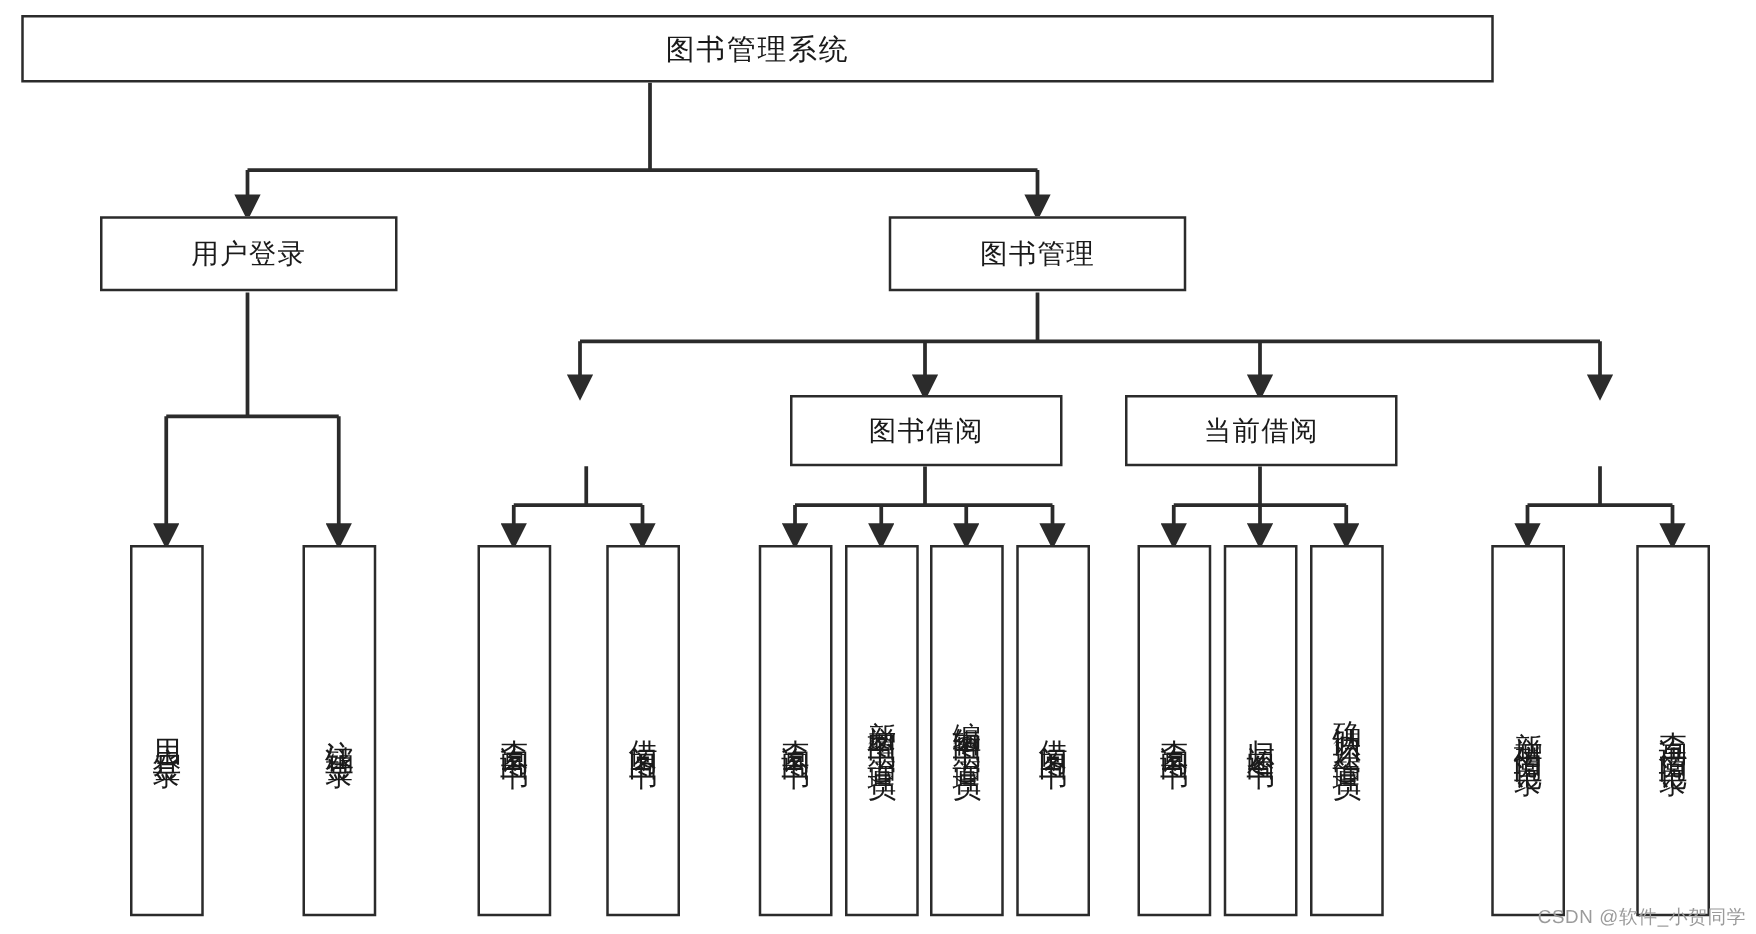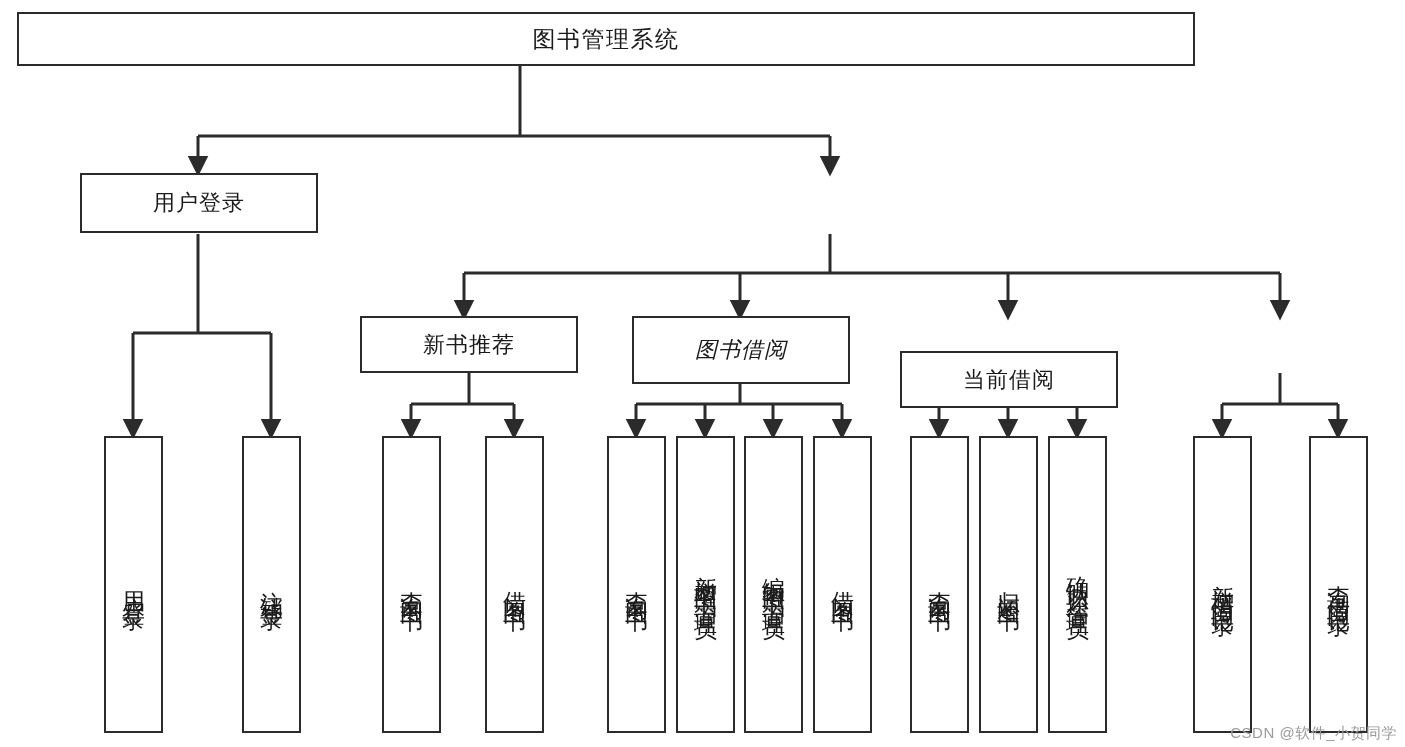--- a/index.html
+++ b/index.html
@@ -132,28 +132,28 @@
     </g>
   </svg>
 
   <div class="node horiz root" style="left:17px; top:12px; width:1178px; height:54px;">
     <span class="label">图书管理系统</span>
   </div>
 
   <div class="node horiz" style="left:80px; top:173px; width:238px; height:60px;">
     <span class="label">用户登录</span>
   </div>
-
-  <div class="node horiz" style="left:360px; top:316px; width:218px; height:57px;">
-    <span class="label">新书推荐</span>
-  </div>
-  <div class="node horiz" style="left:632px; top:316px; width:218px; height:68px;font-style:italic;">
+  <div class="node horiz" style="left:711px; top:173px; width:238px; height:60px;">
+    <span class="label">图书管理</span>
+  </div>
+
+  <div class="node horiz" style="left:632px; top:316px; width:218px; height:57px;">
     <span class="label">图书借阅</span>
   </div>
-  <div class="node horiz" style="left:900px; top:316px; width:218px; height:57px;margin-top:35px;">
+  <div class="node horiz" style="left:900px; top:316px; width:218px; height:57px;">
     <span class="label">当前借阅</span>
   </div>
 
   <div class="node vert" style="left:104px; top:436px; width:59px; height:297px;">
     <span class="label">用户登录</span>
   </div>
   <div class="node vert" style="left:242px; top:436px; width:59px; height:297px;">
     <span class="label">注销登录</span>
   </div>
 

